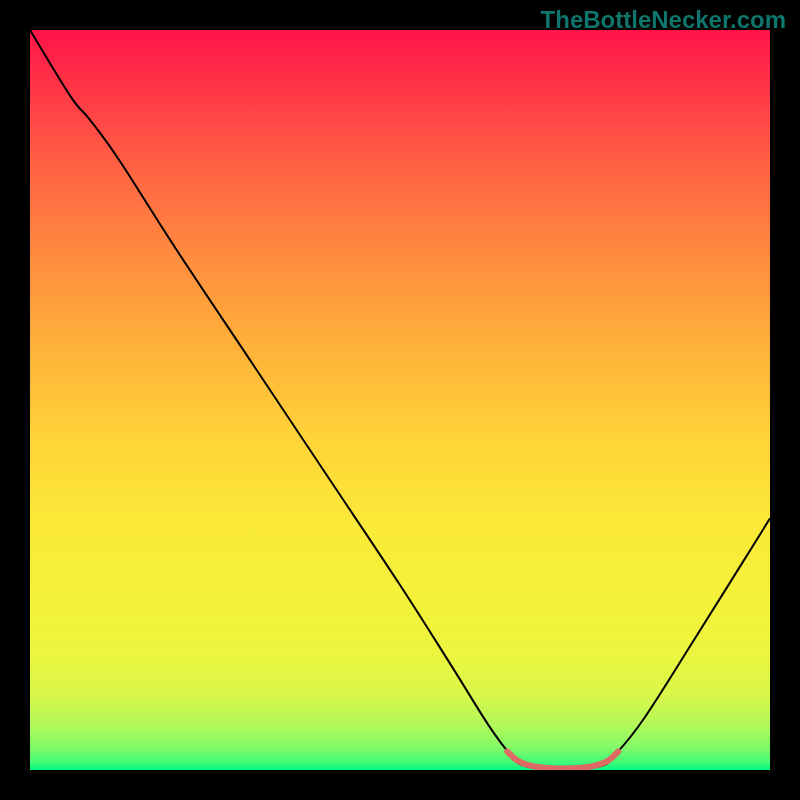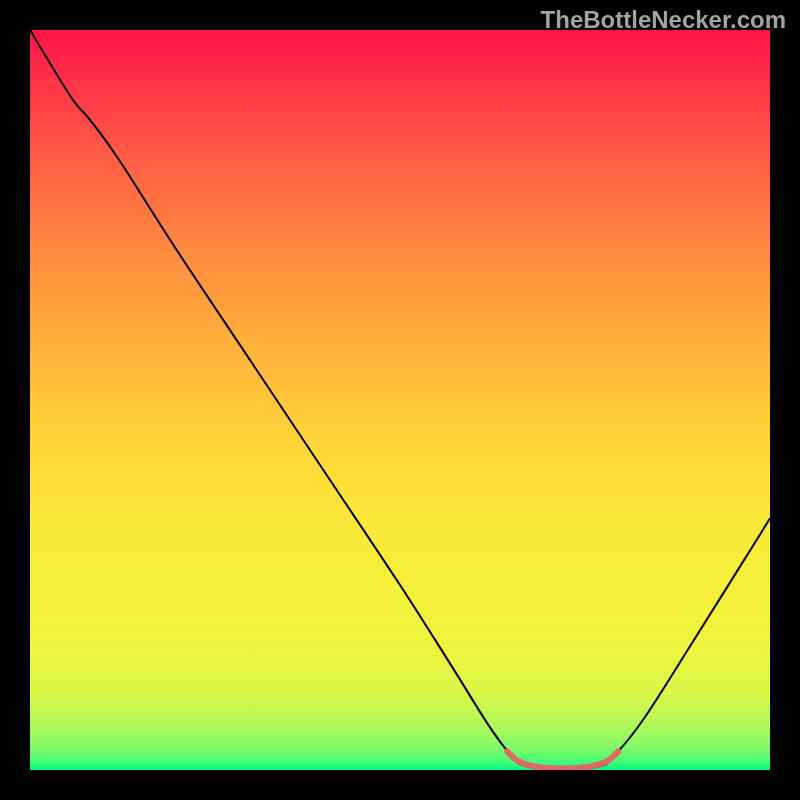--- a/index.html
+++ b/index.html
@@ -10,21 +10,21 @@
     height: 800px;
     background: #000;
   }
   .attribution {
     position: absolute;
     top: 6px;
     right: 14px;
     font-family: Arial, sans-serif;
     font-size: 24px;
     font-weight: bold;
-    color: #a3a3a3;
+    color: #0f766e;
     z-index: 10;
   }
   .plot-area {
     position: absolute;
     left: 30px;
     top: 30px;
     width: 740px;
     height: 740px;
     overflow: hidden;
   }

